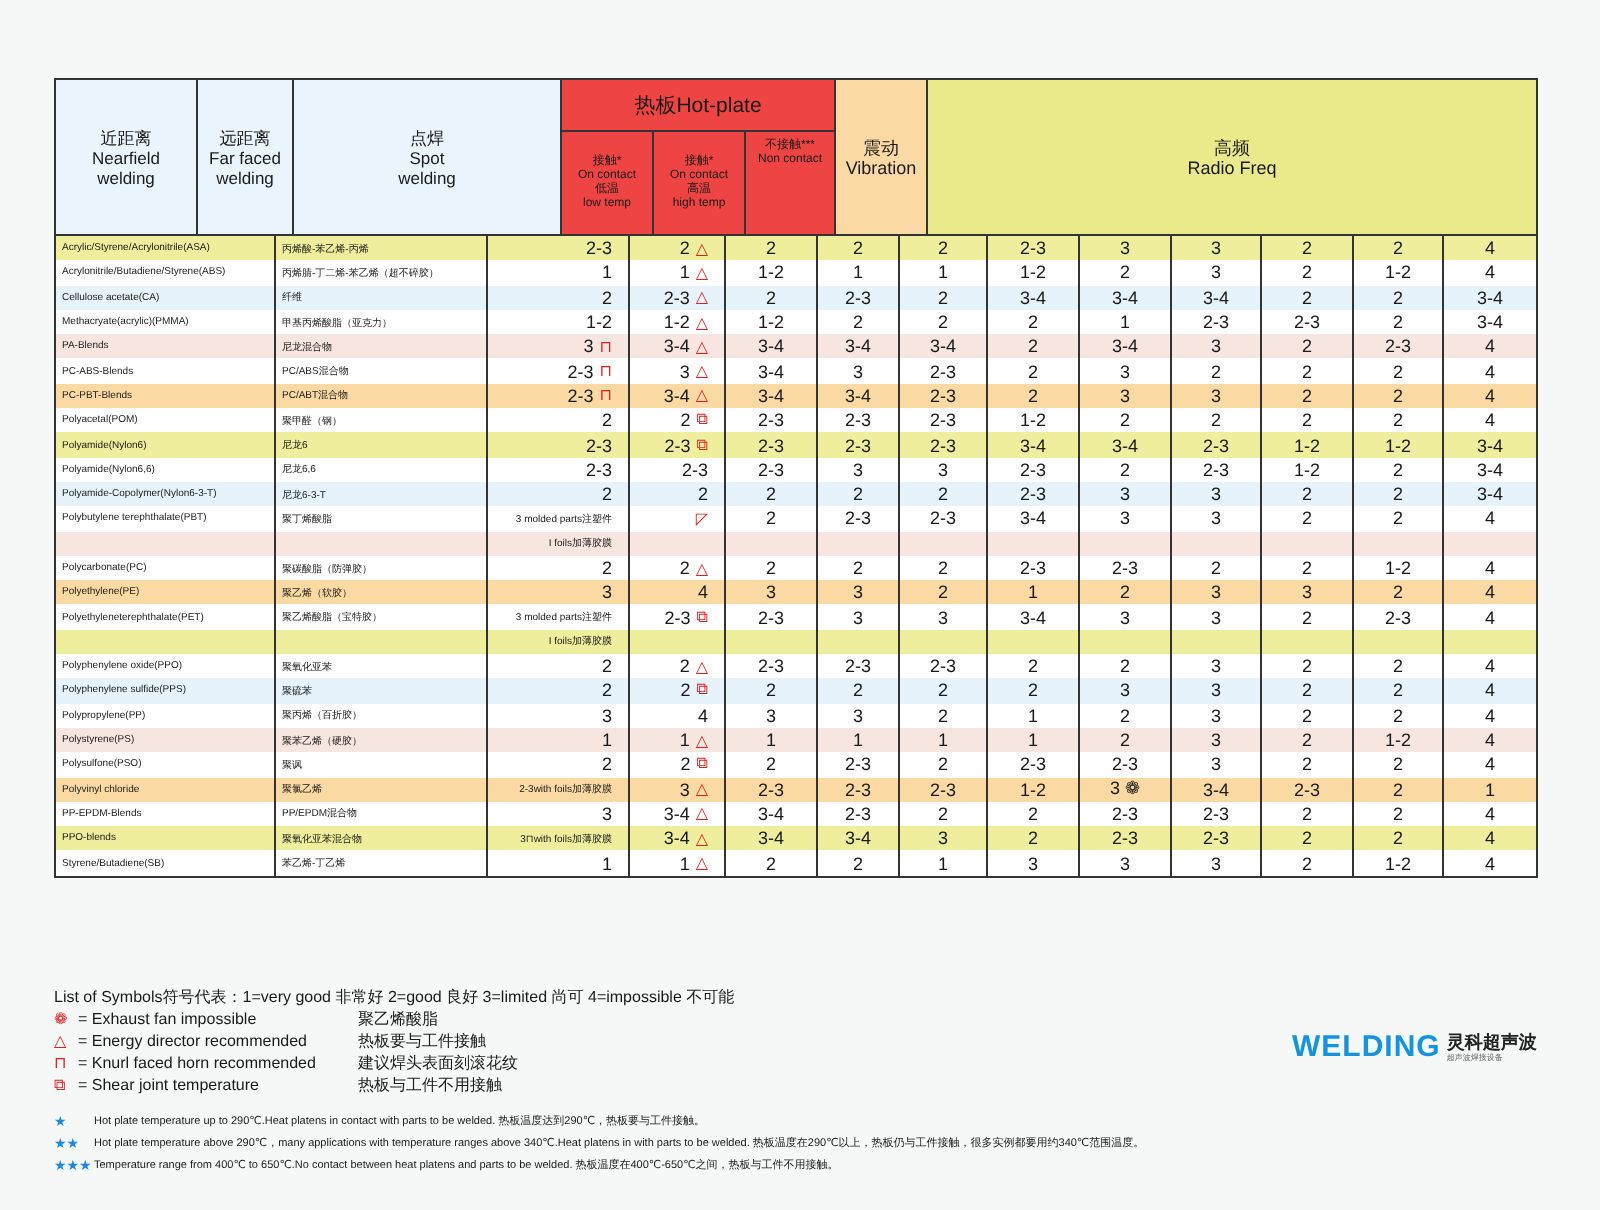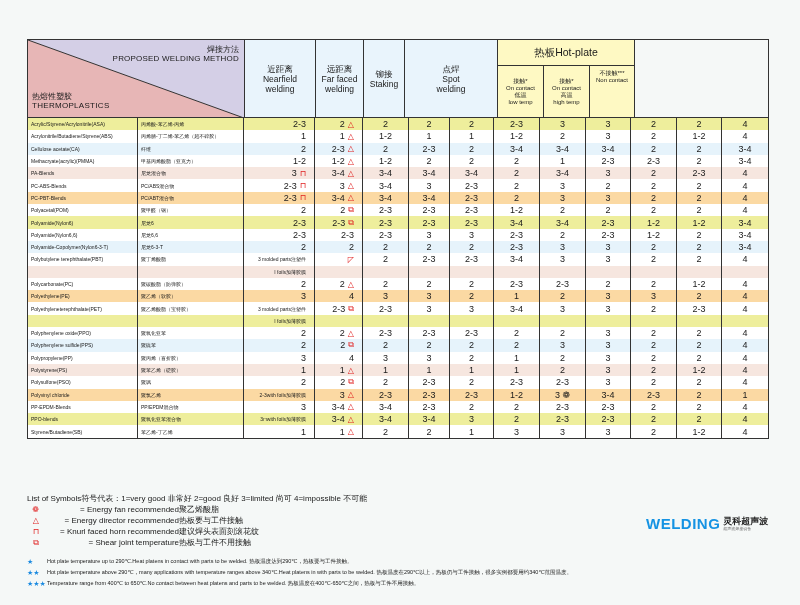--- a/index.html
+++ b/index.html
@@ -43,72 +43,57 @@
   .c-ctr { justify-content: center; }
   .note { font-size: 5px; }
   .sym { color: #e02020; font-size: 8px; margin-left: 3px; }
   .bg-y { background: #eeee9c; }
   .bg-w { background: #ffffff; }
   .bg-b { background: #e6f3fb; }
   .bg-p { background: #f6e6df; }
   .bg-o { background: #fbd9a3; }
 
   .legend { position: absolute; left: 27px; top: 493px; font-size: 8px; line-height: 11px; }
-  .legend .l-line { display: flex; white-space: nowrap; text-align: right; }
+  .legend .l-line { display: flex; white-space: nowrap; }
   .legend .l-sym { color: #e02020; width: 12px; display: inline-block; }
   .legend .l-en { width: 140px; display: inline-block; }
   .footnotes { position: absolute; left: 27px; top: 556px; font-size: 5.5px; line-height: 11px; }
   .footnotes .fn { display: flex; white-space: nowrap; }
   .footnotes .stars { color: #1a8ae0; width: 20px; display: inline-block; font-size: 7px; }
   .logo { position: absolute; left: 646px; top: 515px; display: flex; align-items: center; }
   .logo .brand { color: #1593e3; font-weight: bold; font-size: 15px; letter-spacing: 0.5px; }
   .logo .brand-cn { font-size: 9px; font-weight: bold; color: #222; margin-left: 3px; display: flex; flex-direction: column; line-height: 9px; }
   .logo .brand-cn .tiny { font-size: 4px; font-weight: normal; color: #666; line-height: 5px; }
 </style>
 </head>
 <body>
 
 <div class="hdr">
-  <div class="hdr-diag">
-    <svg width="216" height="78">
-      <polygon points="0,0 216,0 216,78" fill="#d4cfe6"></polygon>
-      <polygon points="0,0 216,78 0,78" fill="#e7b6b6"></polygon>
-      <line x1="0" y1="0" x2="216" y2="78" stroke="#333" stroke-width="1"></line>
-    </svg>
-    <span class="m-cn">焊接方法</span>
-    <span class="m-en">PROPOSED WELDING METHOD</span>
-    <span class="t-cn">热熔性塑胶</span>
-    <span class="t-en">THERMOPLASTICS</span>
-  </div>
 
   <div class="grp" style="width:253px;background:#e9f4fc;">
     <div class="grp-cols">
       <div class="sub" style="width:71px">
         <span>近距离</span>
         <span>Nearfield</span>
         <span>welding</span>
       </div>
       <div class="sub" style="width:48px">
         <span>远距离</span>
         <span>Far faced</span>
         <span>welding</span>
       </div>
-      <div class="sub" style="width:41px">
-        <span>铆接</span>
-        <span>Staking</span>
-      </div>
       <div class="sub" style="flex:1">
         <span>点焊</span>
         <span>Spot</span>
         <span>welding</span>
       </div>
     </div>
   </div>
 
-  <div class="grp" style="width:137px;background:#fef9c3;">
+  <div class="grp" style="width:137px;background:#ef4444;">
     <div class="grp-title">热板Hot-plate</div>
     <div class="grp-cols">
       <div class="sub small" style="width:46px">
         <span>接触*</span>
         <span>On contact</span>
         <span>低温</span>
         <span>low temp</span>
       </div>
       <div class="sub small" style="width:46px">
         <span>接触*</span>
@@ -116,20 +101,28 @@
         <span>高温</span>
         <span>high temp</span>
       </div>
       <div class="sub small" style="flex:1;justify-content:flex-start;padding-top:4px">
         <span>不接触***</span>
         <span>Non contact</span>
       </div>
     </div>
   </div>
 
+  <div class="single" style="width:46px;background:#fbd9a3;">
+    <span>震动</span>
+    <span>Vibration</span>
+  </div>
+  <div class="single" style="flex:1;background:#eaea8a;">
+    <span>高频</span>
+    <span>Radio Freq</span>
+  </div>
 </div>
 
 <div class="tbl" id="tbl">
     <div class="row bg-y">
       <div class="cell c-en">Acrylic/Styrene/Acrylonitrile(ASA)</div>
       <div class="cell c-cn">丙烯酸-苯乙烯-丙烯</div>
       <div class="cell c-num" style="width:71px">
         <span>2-3</span>
       </div>
       <div class="cell c-num" style="width:48px">
@@ -642,21 +635,21 @@
       <div class="cell c-ctr" style="width:46px">2</div>
       <div class="cell c-ctr" style="width:45px">1-2</div>
       <div class="cell c-ctr" style="flex:1">4</div>
     </div>
   </div>
 
 <div class="legend">
   <div class="l-line">List of Symbols符号代表：1=very good 非常好  2=good 良好  3=limited 尚可  4=impossible 不可能</div>
   <div class="l-line">
     <span class="l-sym">❁</span>
-    <span class="l-en">= Energy fan recommended</span>
+    <span class="l-en">= Exhaust fan impossible</span>
     <span>聚乙烯酸脂</span>
   </div>
   <div class="l-line">
     <span class="l-sym">△</span>
     <span class="l-en">= Energy director recommended</span>
     <span>热板要与工件接触</span>
   </div>
   <div class="l-line">
     <span class="l-sym">⊓</span>
     <span class="l-en">= Knurl faced horn recommended</span>

